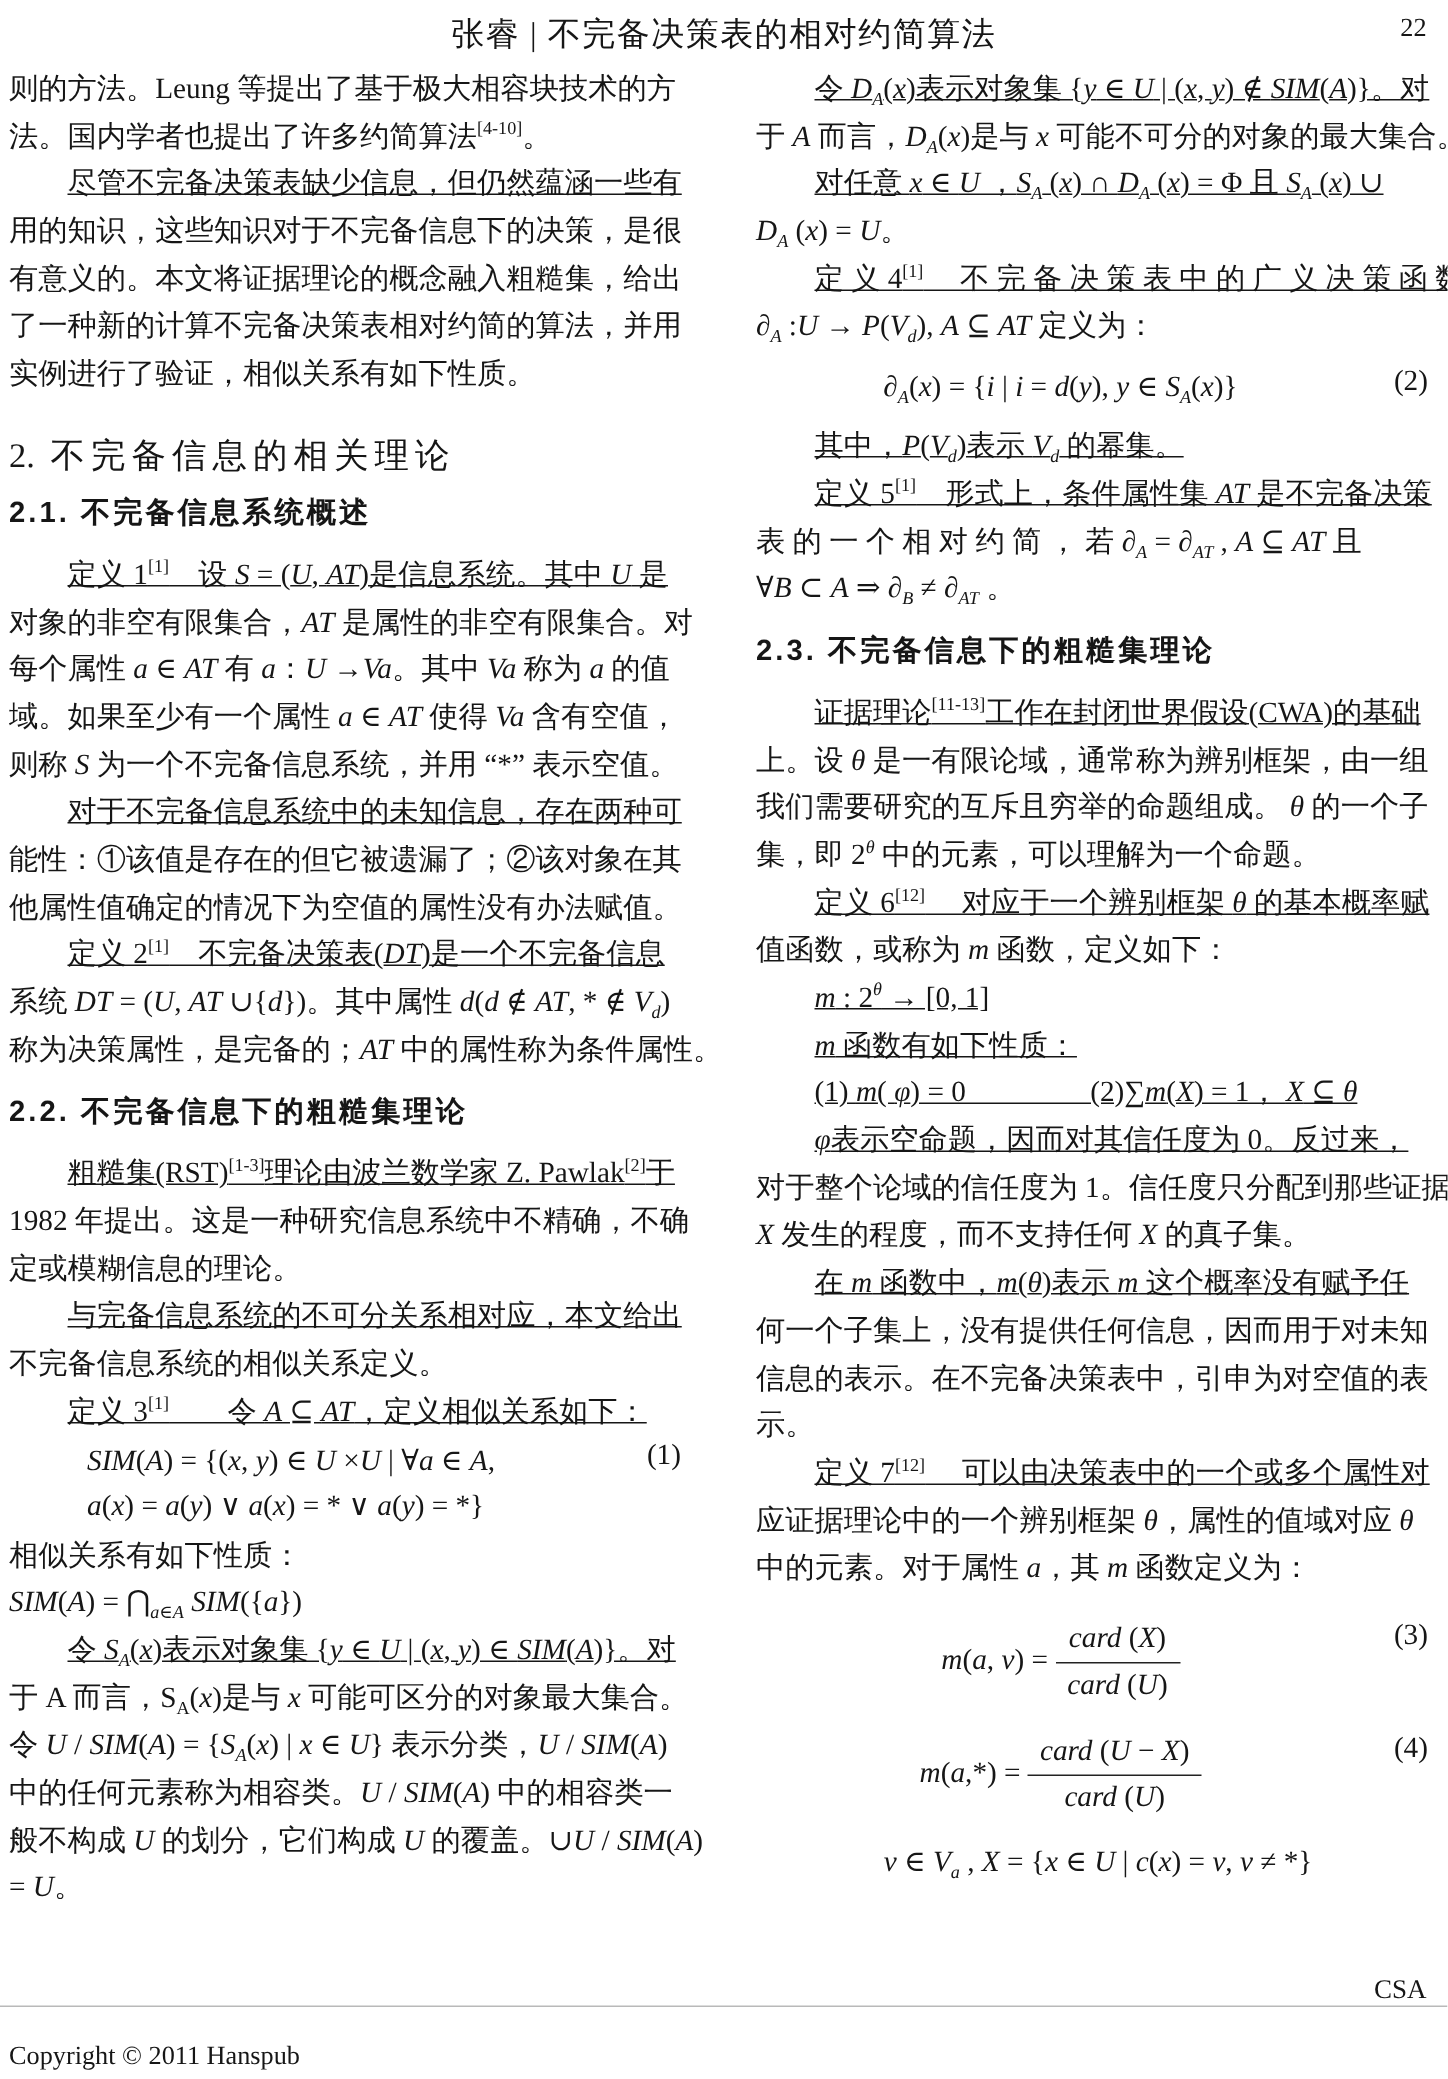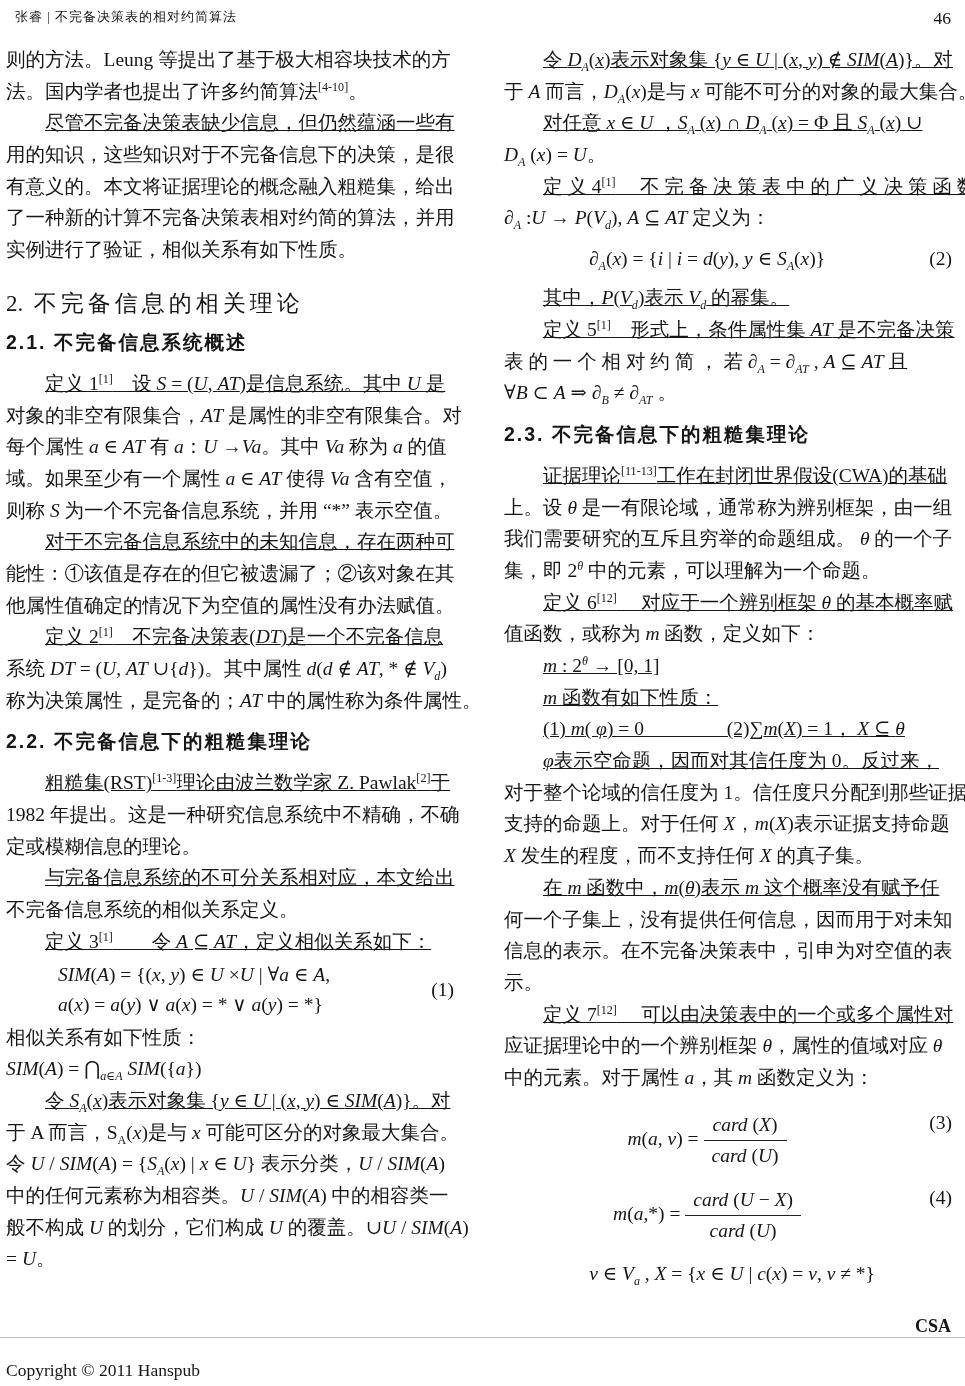--- a/index.html
+++ b/index.html
@@ -3,59 +3,59 @@
 <meta charset="utf-8">
 <style>
   html,body{margin:0;padding:0;}
   body{
     width:965px;height:1386px;background:#ffffff;color:#161616;
     font-family:"Liberation Serif","DejaVu Serif",serif;
     font-size:19.5px;position:relative;overflow:hidden;
   }
   .page{position:absolute;inset:0;}
   
-  .header-title{position:absolute;top:8px;left:15px;right:0;font-size:13px;letter-spacing:1px;}
+  .header-title{position:absolute;top:8px;left:0;right:0;text-align:center;font-size:22px;letter-spacing:1px;}
   .page-number{position:absolute;top:8px;right:14px;font-size:17.5px;}
   
   .col{position:absolute;top:44px;}
   .col-left{left:6px;width:456px;}
   .col-right{left:504px;width:456px;}
   
   .line{height:31.7px;line-height:31.7px;white-space:nowrap;}
   .indent{text-indent:39px;text-decoration:underline;}
   .center{text-align:center;text-indent:0;}
   .h1{font-family:"Liberation Sans","DejaVu Sans",sans-serif;font-weight:normal;font-size:23px;line-height:26px;margin:24px 0 13px 0;letter-spacing:4px;white-space:nowrap;}
   .h1 .secno{letter-spacing:0;font-family:"Liberation Serif",serif;}
   .h2{font-family:"Liberation Sans","DejaVu Sans",sans-serif;font-weight:bold;font-size:19.5px;line-height:22px;margin:14px 0 15px 0;letter-spacing:2px;white-space:nowrap;}
   sup{font-size:0.62em;vertical-align:super;line-height:0;}
   sub{font-size:0.62em;vertical-align:sub;line-height:0;}
   i{font-style:italic;}
   
-  .eq-block{display:flex;align-items:center;margin:2px 0;}
+  .eq-block{display:flex;align-items:flex-start;margin:2px 0;}
   .eq-body{flex:1;padding-left:52px;}
   .eq-line{line-height:30px;white-space:nowrap;}
   .eq-no{width:42px;text-align:right;padding-right:8px;}
   .eqc{margin:10px 0 8px 0;}
   .eq-center{flex:1;text-align:center;line-height:30px;white-space:nowrap;}
   .frac-block{display:flex;align-items:flex-start;margin:18px 0 14px 0;}
   .frac-body{flex:1;text-align:center;white-space:nowrap;}
   .fraction{display:inline-block;vertical-align:middle;text-align:center;}
   .fr-num{display:block;padding:0 8px 2px 8px;line-height:26px;}
   .fr-den{display:block;border-top:1.6px solid #222;padding:2px 8px 0 8px;line-height:26px;}
   
   .footer-rule{position:absolute;top:1337px;left:0;width:965px;border-top:1px solid #b9b9b9;}
   .footer-copyright{position:absolute;top:1360px;left:6px;font-size:17.5px;}
-  .footer-code{position:absolute;top:1316px;right:14px;font-size:18px;font-weight:bold;}
+  .footer-code{position:absolute;top:1316px;right:14px;font-size:18px;font-weight:normal;}
 </style>
 </head>
 <body>
 
 <div class="page">
   <div class="header-title">张睿 | 不完备决策表的相对约简算法</div>
-  <div class="page-number">46</div>
+  <div class="page-number">22</div>
 
   <div class="col col-left">
       <div class="line">则的方法。Leung 等提出了基于极大相容块技术的方</div>
       <div class="line">法。国内学者也提出了许多约简算法<sup>[4-10]</sup>。</div>
       <div class="line indent">尽管不完备决策表缺少信息，但仍然蕴涵一些有</div>
       <div class="line">用的知识，这些知识对于不完备信息下的决策，是很</div>
       <div class="line">有意义的。本文将证据理论的概念融入粗糙集，给出</div>
       <div class="line">了一种新的计算不完备决策表相对约简的算法，并用</div>
       <div class="line">实例进行了验证，相似关系有如下性质。</div>
       <div class="h1"><span class="secno">2.</span>  不完备信息的相关理论</div>
@@ -114,21 +114,20 @@
       <div class="line">上。设 <i>θ</i> 是一有限论域，通常称为辨别框架，由一组</div>
       <div class="line">我们需要研究的互斥且穷举的命题组成。 <i>θ</i> 的一个子</div>
       <div class="line">集，即 2<sup><i>θ</i></sup> 中的元素，可以理解为一个命题。</div>
       <div class="line indent">定义 6<sup>[12]</sup>　 对应于一个辨别框架 <i>θ</i> 的基本概率赋</div>
       <div class="line">值函数，或称为 <i>m</i> 函数，定义如下：</div>
       <div class="line indent"><i>m</i> : 2<sup><i>θ</i></sup>  →  [0, 1]</div>
       <div class="line indent"><i>m</i> 函数有如下性质：</div>
       <div class="line indent">(1) <i>m</i>( <i>φ</i>) = 0　　　　 (2)∑<i>m</i>(<i>X</i>) = 1，  <i>X</i> ⊆ <i>θ</i></div>
       <div class="line indent"><i>φ</i>表示空命题，因而对其信任度为 0。反过来，</div>
       <div class="line">对于整个论域的信任度为 1。信任度只分配到那些证据</div>
-      <div class="line">支持的命题上。对于任何 <i>X</i>，<i>m</i>(<i>X</i>)表示证据支持命题</div>
       <div class="line"><i>X</i> 发生的程度，而不支持任何 <i>X</i> 的真子集。</div>
       <div class="line indent">在 <i>m</i> 函数中，<i>m</i>(<i>θ</i>)表示 <i>m</i> 这个概率没有赋予任</div>
       <div class="line">何一个子集上，没有提供任何信息，因而用于对未知</div>
       <div class="line">信息的表示。在不完备决策表中，引申为对空值的表</div>
       <div class="line">示。</div>
       <div class="line indent">定义 7<sup>[12]</sup>　 可以由决策表中的一个或多个属性对</div>
       <div class="line">应证据理论中的一个辨别框架 <i>θ</i>，属性的值域对应 <i>θ</i></div>
       <div class="line">中的元素。对于属性 <i>a</i>，其 <i>m</i> 函数定义为：</div>
       <div class="frac-block">
         <div class="frac-body"><span class="eq-lhs"><i>m</i>(<i>a</i>, <i>v</i>) = </span><span class="fraction"><span class="fr-num"><i>card</i> (<i>X</i>)</span><span class="fr-den"><i>card</i> (<i>U</i>)</span></span></div>

